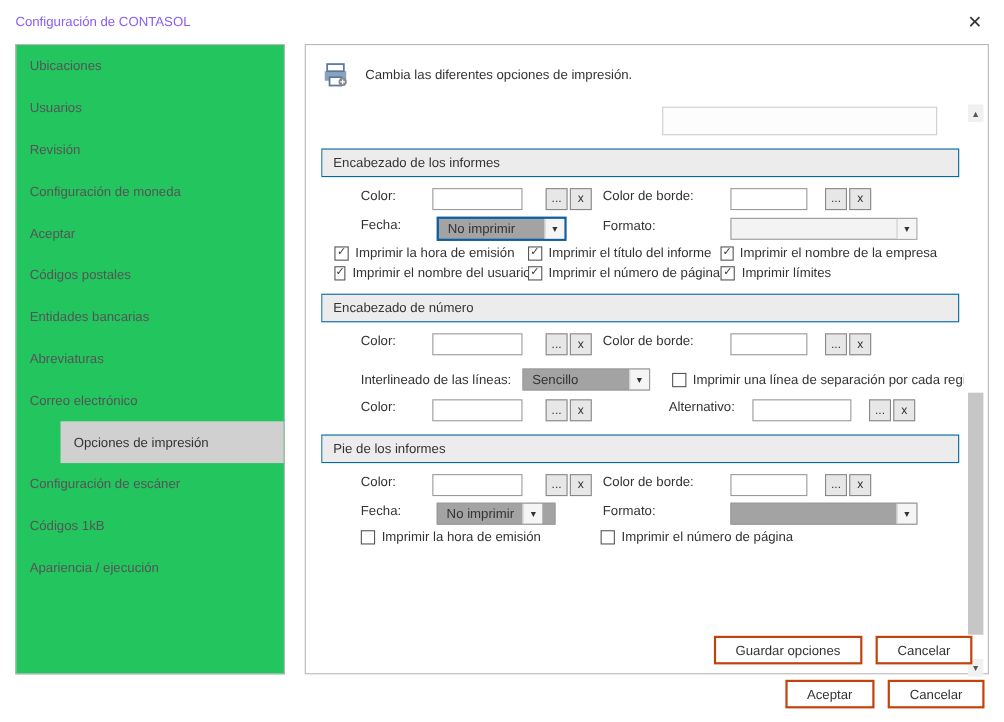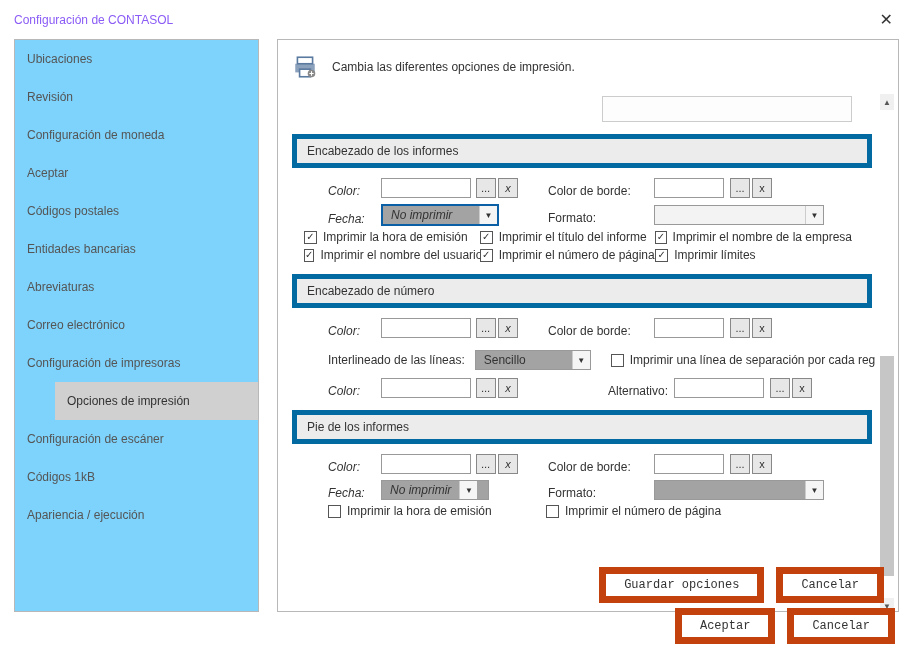--- a/index.html
+++ b/index.html
@@ -2,81 +2,81 @@
 <html><head>
 <meta charset="utf-8">
 <style>
 * { box-sizing: border-box; font-family: "Segoe UI", Arial, sans-serif; font-size: 12px; }
 body { margin: 0; background: #fff; color: #333; }
 .dialog { width: 913px; height: 656px; position: relative; }
 .title-bar { display: flex; justify-content: space-between; align-items: center; padding: 10px 14px 10px 14px; }
 .title-text { color: #8b5cf6; }
 .close-x { font-size: 16px; font-weight: 300; cursor: pointer; padding: 0 6px; }
 .content-area { display: flex; gap: 18px; padding: 0 14px; }
-.sidebar { width: 245px; border: 1px solid #b8b8b8; height: 573px; overflow-y: auto; background: #7dd3fc; }
+.sidebar { width: 245px; border: 1px solid #b8b8b8; height: 573px; overflow-y: auto; background: #22c55e; }
 .sidebar-item { padding: 12px 12px; color: #555; cursor: pointer; }
 .sidebar-item.selected { background: #d0d0d0; color: #333; margin-left: 40px; }
 .main-panel { flex: 1; border: 1px solid #b8b8b8; height: 573px; position: relative; background: #fff; }
 .panel-header { display: flex; align-items: center; gap: 14px; padding: 14px 14px 10px 14px; }
 .panel-header svg { flex-shrink: 0; }
 .scroll-wrap { position: absolute; top: 50px; left: 14px; right: 22px; bottom: 40px; overflow: hidden; }
 .scroll-inner { padding-right: 4px; }
 .scrollbar-vert { position: absolute; right: 2px; top: 54px; width: 16px; height: 520px; }
 .scroll-up, .scroll-down { position: absolute; width: 14px; height: 16px; background: #f0f0f0; display:flex; align-items:center; justify-content:center; font-size:8px; color:#555; cursor:pointer; }
 .scroll-up { top: 0; right:2px; }
 .scroll-down { bottom: 0; right:2px; }
 .scroll-thumb { position: absolute; right:2px; width: 14px; background: #c6c6c6; top: 262px; height: 220px; cursor:pointer; }
-.group-header { background: #ececec; border: 5px solid #0369a1; padding: 5px 10px; margin-bottom: 10px; }
+.group-header { background: #ececec; border: 1px solid #0369a1; padding: 5px 10px; margin-bottom: 10px; }
 .group-body { padding: 0 20px 12px 36px; }
 .row { display: flex; align-items: center; margin-bottom: 8px; gap: 10px; }
 .label { color: #333; white-space: nowrap; }
 .color-input { width: 90px; height: 20px; border: 1px solid #999; background: #fff; }
 .ellipsis-btn, .x-btn { width: 20px; height: 20px; border: 1px solid #888; background: #e7e7e7; display: inline-flex; align-items: center; justify-content: center; cursor: pointer; font-size: 11px; }
 .col-gap-btns { display: flex; gap: 2px; }
 .combo { display: inline-flex; align-items: center; border: 1px solid #999; background: #a3a3a3; height: 20px; }
 .combo-text { padding: 0 8px; min-width: 96px; }
 .combo-arrow { width: 18px; height: 100%; border-left: 1px solid #ccc; background: #f5f5f5; display: flex; align-items: center; justify-content: center; font-size: 8px; cursor: pointer; }
 .combo.highlight { border: 2px solid #0a5fa5; height: 22px; }
 .combo.wide .combo-text { min-width: 150px; }
 .check-row { display: flex; flex-wrap: nowrap; gap: 0; margin-top: 4px; }
 .check-item { display: flex; align-items: center; gap: 6px; white-space: nowrap; }
 .check-row .check-item { flex: 1; min-width: 0; }
 .check-box { width: 13px; height: 13px; border: 1px solid #555; display: inline-flex; align-items: center; justify-content: center; background: #fff; cursor: pointer; }
 .check-box.checked::after { content: "✓"; font-size: 10px; color: #333; line-height: 1; }
 .footer-btns { position: absolute; bottom: 8px; right: 14px; display: flex; gap: 12px; }
-.btn { border: 7px solid #c2410c; background: #fff; padding: 4px 18px; cursor: pointer; font-family: Liberation Mono, monospace; }
+.btn { border: 2px solid #c2410c; background: #fff; padding: 4px 18px; cursor: pointer; }
 .dialog-footer { position: absolute; bottom: 12px; right: 18px; display: flex; gap: 12px; }
 .two-col-row { display: flex; align-items: center; gap: 10px; }
-.two-col-row .left-col { display: flex; align-items: flex-end; gap: 5px; width: 210px; font-style: italic; }
+.two-col-row .left-col { display: flex; align-items: flex-start; gap: 21px; width: 210px; }
 .two-col-row .left-col .label { width: 48px; }
-.two-col-row .right-col { display: flex; align-items: flex-end; gap: 6px; }
+.two-col-row .right-col { display: flex; align-items: flex-start; gap: 16px; }
 .two-col-row .right-col .label { width: 100px; }
 .disabled-combo { background: #f3f3f3; }
 .truncated-bar { height: 26px; border: 1px solid #ccc; background: #fdfdfd; margin: 6px 20px 12px 310px; }
 </style>
 </head>
 <body>
 
 <div class="dialog">
   <div class="title-bar">
     <span class="title-text">Configuración de CONTASOL</span>
     <span class="close-x">✕</span>
   </div>
 
   <div class="content-area">
     <div class="sidebar">
       <div class="sidebar-item">Ubicaciones</div>
+      <div class="sidebar-item">Usuarios</div>
       <div class="sidebar-item">Revisión</div>
       <div class="sidebar-item">Configuración de moneda</div>
       <div class="sidebar-item">Aceptar</div>
       <div class="sidebar-item">Códigos postales</div>
       <div class="sidebar-item">Entidades bancarias</div>
       <div class="sidebar-item">Abreviaturas</div>
       <div class="sidebar-item">Correo electrónico</div>
-      <div class="sidebar-item">Configuración de impresoras</div>
       <div class="sidebar-item selected">Opciones de impresión</div>
       <div class="sidebar-item">Configuración de escáner</div>
       <div class="sidebar-item">Códigos 1kB</div>
       <div class="sidebar-item">Apariencia / ejecución</div>
     </div>
 
     <div class="main-panel">
       <div class="panel-header">
         <svg width="26" height="26" viewBox="0 0 24 24">
             <rect x="5" y="3" width="14" height="6" fill="none" stroke="#5b7aa0" stroke-width="1.5"></rect>

